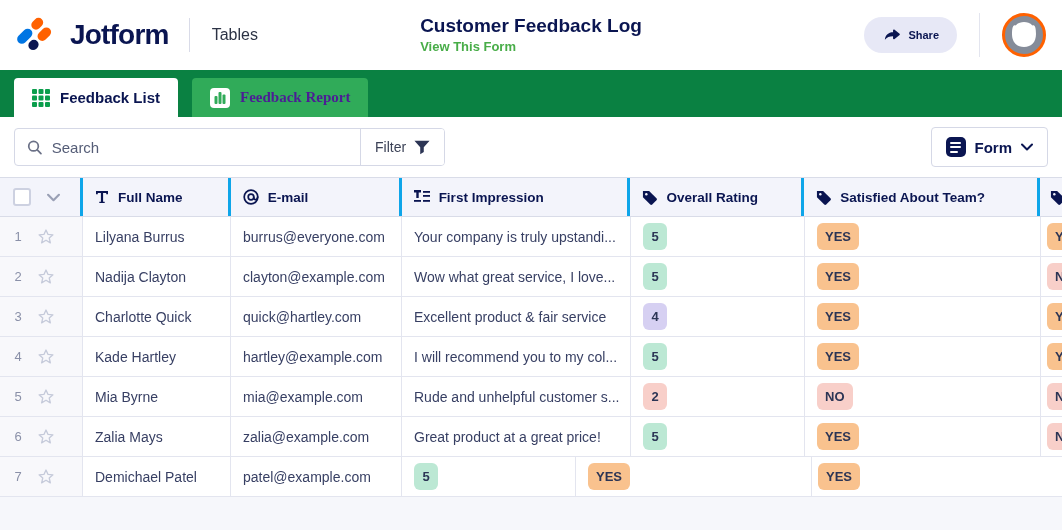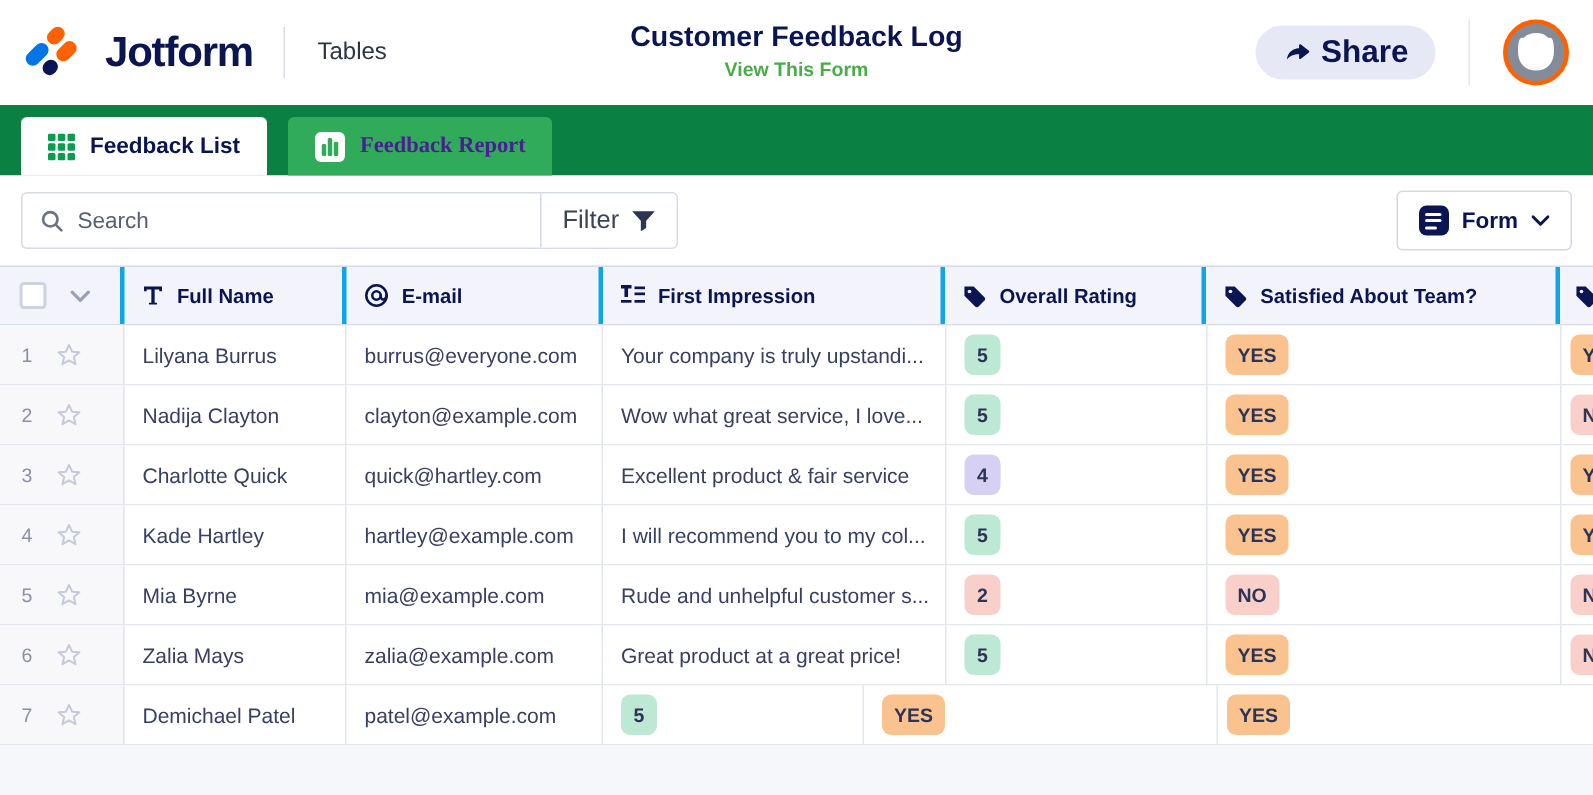--- a/index.html
+++ b/index.html
@@ -6,42 +6,42 @@
   html,body { width:1062px; height:530px; overflow:hidden; }
   body { font-family:"Liberation Sans","DejaVu Sans",sans-serif; background:#fff; color:#0a1551; }
 
   
   .app-header { height:70px; display:flex; align-items:center; padding:0 16px; background:#fff; position:relative; }
   .logo-wrap { display:flex; align-items:center; gap:14px; }
   .logo-mark { width:40px; height:40px; }
   .logo-word { font-size:28px; font-weight:800; letter-spacing:-0.8px; color:#0a1551; }
   .hdr-divider { width:1px; height:34px; background:#d9dbe8; margin:0 22px 0 20px; }
   .product-name { font-size:16px; color:#2c3345; }
-  .title-block { position:absolute; left:50%; top:50%; transform:translate(-50%,-50%); text-align:center; }
+  .title-block { position:absolute; left:50%; top:50%; transform:translate(-50%,-50%); text-align:left; }
   .sheet-title { font-size:19px; font-weight:700; color:#0a1551; }
   .view-form-link { font-size:13px; font-weight:600; color:#48ad48; margin-top:2px; display:inline-block; cursor:pointer; }
   .hdr-right { margin-left:auto; display:flex; align-items:center; }
-  .share-btn { display:flex; align-items:center; gap:8px; background:#e7e8f6; border:none; border-radius:18px; height:36px; padding:0 18px; font-size:21px; font-weight:700; color:#0a1551; cursor:pointer; font-family:inherit; }
+  .share-btn { display:flex; align-items:center; gap:8px; background:#e7e8f6; border:none; border-radius:18px; height:36px; padding:0 18px; font-size:11px; font-weight:700; color:#0a1551; cursor:pointer; font-family:inherit; }
   .hdr-divider2 { width:1px; height:44px; background:#e3e5ef; margin:0 22px; }
   .avatar { width:44px; height:44px; border-radius:50%; background:#858c99; border:3px solid #ff6100; display:flex; align-items:center; justify-content:center; cursor:pointer; overflow:hidden; }
 
   
   .tabbar { height:47px; background:#0a8142; display:flex; align-items:flex-end; padding:0 0 0 14px; }
   .tab { height:39px; display:flex; align-items:center; gap:10px; padding:0 18px; font-size:15px; font-weight:700; border-radius:4px 4px 0 0; cursor:pointer; }
   .tab.active { background:#fff; color:#0a1551; }
   .tab.inactive { background:#30ab59; color:#4c1d95; margin-left:14px;font-family:Liberation Serif, serif; }
   .report-icon-box { width:20px; height:20px; background:#fff; border-radius:4px; display:flex; align-items:center; justify-content:center; }
 
   
   .toolbar { height:60px; display:flex; align-items:center; padding:0 14px; background:#fff; }
   .search-group { display:flex; height:38px; border:1px solid #d5d8e6; border-radius:4px; overflow:hidden; background:#fff; }
   .search-box { display:flex; align-items:center; gap:9px; width:345px; padding:0 12px; }
   .search-box input { border:none; outline:none; font-size:15px; color:#b91c1c; width:100%; font-family:inherit; }
   .search-box input::placeholder { color:#555d77; opacity:1; }
-  .filter-btn { display:flex; align-items:center; gap:8px; padding:0 14px; border-left:1px solid #d5d8e6; font-size:17px; color:#3c4257; cursor:pointer; background:#fff; border-top:none; border-right:none; border-bottom:none; font-family:inherit; }
+  .filter-btn { display:flex; align-items:center; gap:8px; padding:0 14px; border-left:1px solid #d5d8e6; font-size:14px; color:#3c4257; cursor:pointer; background:#fff; border-top:none; border-right:none; border-bottom:none; font-family:inherit; }
   .form-btn { margin-left:auto; display:flex; align-items:center; gap:9px; height:40px; padding:0 14px; border:1px solid #d5d8e6; border-radius:4px; background:#fff; font-size:15px; font-weight:700; color:#0a1551; cursor:pointer; font-family:inherit; }
   .form-icon { width:20px; height:20px; background:#0a1551; border-radius:5px; display:flex; flex-direction:column; justify-content:center; gap:2.5px; padding-left:4px; }
   .form-icon i { display:block; height:2px; background:#fff; border-radius:1px; }
   .form-icon i:nth-child(1){width:11px;} .form-icon i:nth-child(2){width:11px;} .form-icon i:nth-child(3){width:8px;}
 
   
   .thead { height:40px; display:flex; background:#f3f4fb; border-top:1px solid #d9dce8; border-bottom:1px solid #d9dce8; }
   .th { display:flex; align-items:center; gap:9px; padding:0 12px; font-size:13.5px; font-weight:700; color:#0a1551; border-right:3px solid #0ea5e9; overflow:hidden; white-space:nowrap; }
   .trow { height:40px; display:flex; border-bottom:1px solid #e3e5ef; background:#fff; }
   .cell { display:flex; align-items:center; padding:0 12px; font-size:14px; color:#373f63; border-right:1px solid #e3e5ef; overflow:hidden; white-space:nowrap; }

